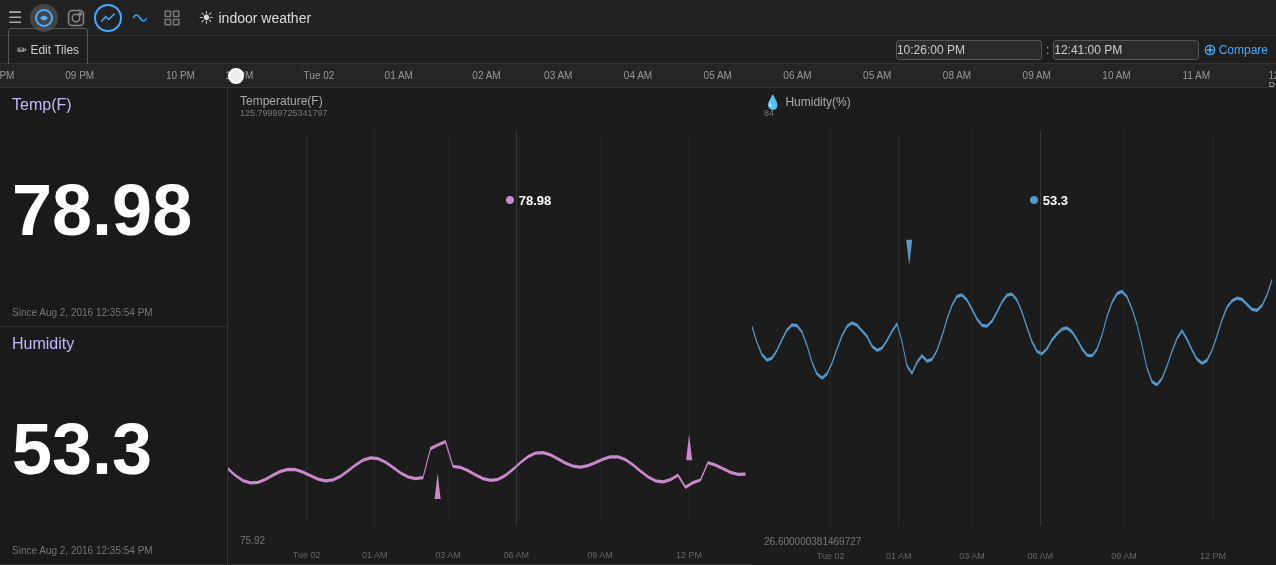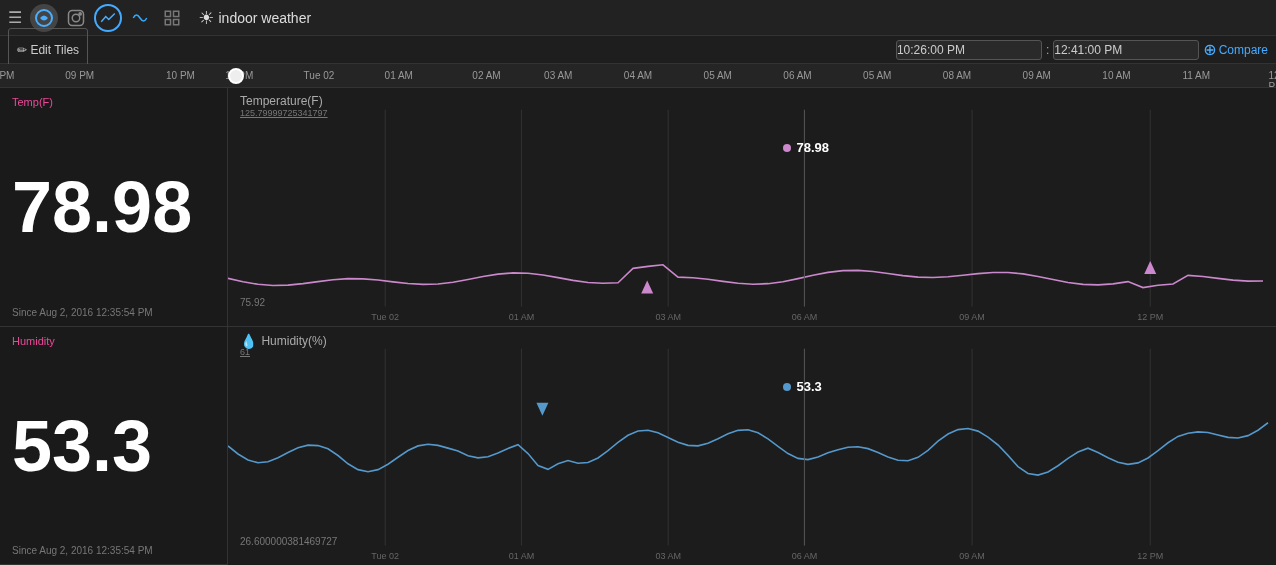--- a/index.html
+++ b/index.html
@@ -163,45 +163,44 @@
     }
     .tile {
       flex: 1;
       padding: 8px 12px;
       border-bottom: 1px solid #333;
       display: flex;
       flex-direction: column;
       justify-content: flex-start;
     }
     .tile-label {
-      font-size: 11px;
-      color: #ec4899;
+      font-size: 16px;
+      color: #c4b5fd;
       margin-bottom: 4px;
     }
     .tile-value {
       font-size: 72px;
       font-weight: bold;
       color: #fff;
       line-height: 1;
       margin: auto 0;
     }
     .tile-since {
       font-size: 10px;
       color: #777;
       margin-top: 4px;
     }
 
     
     .charts-panel {
       flex: 1;
       display: flex;
-      flex-direction: column;
+      flex-direction: row;
       background: #1c1c1c;
       overflow: hidden;
-      align-items: flex-end;
     }
     .chart-section {
       flex: 1;
       border-bottom: 1px solid #333;
       position: relative;
       overflow: hidden;
     }
     .chart-title {
       position: absolute;
       top: 6px;
@@ -214,21 +213,20 @@
     .chart-canvas {
       width: 100%;
       height: 100%;
     }
     .chart-max-label {
       position: absolute;
       top: 20px;
       left: 12px;
       font-size: 9px;
       color: #777;
-      text-decoration: underline;
     }
     .chart-min-label {
       position: absolute;
       bottom: 18px;
       left: 12px;
       font-size: 10px;
       color: #777;
     }
     .chart-bottom-axis {
       position: absolute;
@@ -386,21 +384,21 @@
           <span class="axis-label" style="left: 71%;">09 AM</span>
           <span class="axis-label" style="left: 88%;">12 PM</span>
         </div>
     </div>
 
     <div class="chart-section" id="hum-chart" style="border-bottom:none;">
       <div class="chart-title">
         <span style="color:#5599cc;font-size:14px">💧</span>
         <span>Humidity(%)</span>
       </div>
-      <div class="chart-max-label">61</div>
+      <div class="chart-max-label">84</div>
       <div class="chart-min-label">26.600000381469727</div>
       <svg class="chart-canvas" id="hum-svg" preserveAspectRatio="none" viewBox="0 0 1048 220">
       <line x1="157.2" y1="20" x2="157.2" y2="202" stroke="#333" stroke-width="1"></line>
           <line x1="293.44000000000005" y1="20" x2="293.44000000000005" y2="202" stroke="#333" stroke-width="1"></line>
           <line x1="440.15999999999997" y1="20" x2="440.15999999999997" y2="202" stroke="#333" stroke-width="1"></line>
           <line x1="576.4000000000001" y1="20" x2="576.4000000000001" y2="202" stroke="#333" stroke-width="1"></line>
           <line x1="744.0799999999999" y1="20" x2="744.0799999999999" y2="202" stroke="#333" stroke-width="1"></line>
           <line x1="922.24" y1="20" x2="922.24" y2="202" stroke="#333" stroke-width="1"></line>
           <polyline points="0,110 10,117.41465587100177 20,123.00533859649313 30,125.5044217161727 40,124.58093828038905 50,120.92488819344834 60,116.0098179023483 70,111.61033735966089 80,109.22912282325358 90,109.61651082027424 100,112.53592867242668 110,118.79270367923208 120,126.4568129536975 130,131.87479001542772 140,133.778661532159 150,131.8679081789644 160,126.88623853426597 170,120.37567717547724 180,114.18704968022237 190,109.90294492523685 200,108.35645114548652 210,109.39776123262757 220,111.98111757257288 230,114.54194885751451 240,119.04579310615047 250,121.00183963474663 260,119.91760637847736 270,116.50500914751044 280,112.21968853227679 290,108.77255636283769 300,117.00205556346936 310,128.124337759221 320,131.58254740015465 330,126.46515186767053 340,123.4288607442548 350,125.97925429127305 360,125.21770746063547 370,121.02863942661502 380,114.31190046809314 390,106.71522026791318 400,100.13145627175346 410,96.11973122064101 420,95.43370499176729 430,97.8060181067148 440,102.05628459769083 450,106.48694122745385 460,109.4396432833715 470,109.83394234956475 480,107.51592524408747 490,103.30542350022405 500,98.72686912996924 510,95.51009078613983 520,95.02101560081418 530,97.80485358312649 540,103.38866763459686 550,110.40763888965452 560,117.01615769542741 570,121.45400825520768 580,122.58834921570741 590,120.25973674753361 600,116.185288698612 610,113.42076646157298 620,111.16154198902022 630,110.6720601700103 640,112.45166982930495 650,116.04913146501532 660,120.19638321332222 670,123.21997749381558 680,123.59881829210305 690,120.48893215677882 700,114.04536037331482 710,105.43496789918963 720,98.92256083762388 730,94.85496781446238 740,93.78068421485771 750,96.25932961778287 760,101.8135570741102 770,109.06879026348301 780,118.68055896349279 790,129.11752497577456 800,135.44392374386584 810,136.91787431146878 820,134.0180741895476 830,128.20449440415064 840,121.41888058913894 850,115.48729866239988 860,111.97048684568797 870,115.91867945959615 880,120.87023408769761 890,125.09050570597552 900,126.98185629511187 910,125.60875580440843 920,121.01584670392153 930,114.23641187509573 940,106.98725610463153 950,101.14592741150251 960,98.17560572011683 970,96.93832801935129 980,97.5039940037862 990,99.79807098280793 1000,102.04879540209365 1010,102.59473663946596 1020,100.4108885455447 1030,95.42620308628207 1040,88.53185512595499" fill="none" stroke="#5599cc" stroke-width="1.5"></polyline>
           <polygon points="314.4,82 308.4,70 320.4,70" fill="#5599cc"></polygon>

